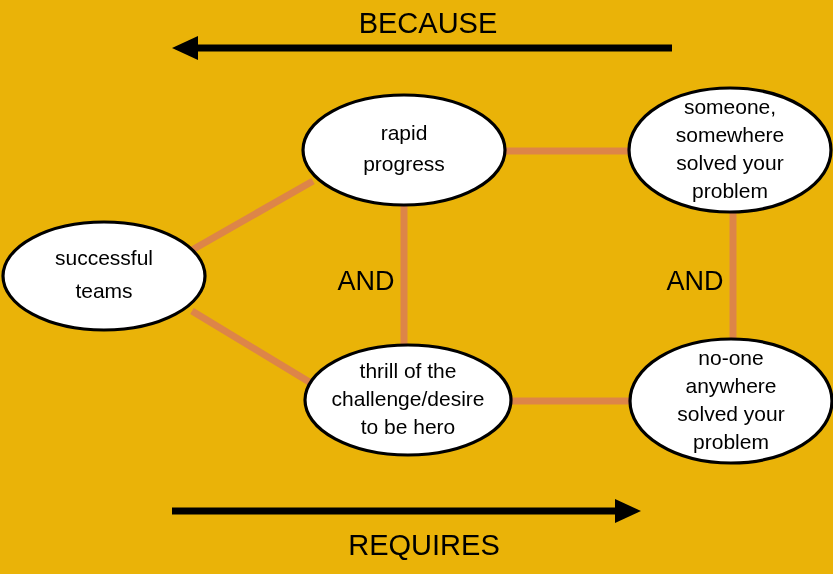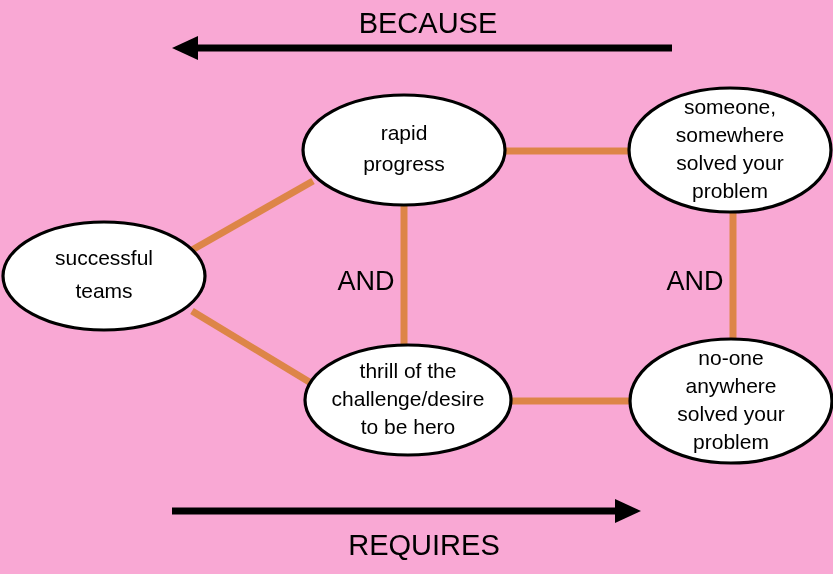--- a/index.html
+++ b/index.html
@@ -7,21 +7,21 @@
     padding: 0;
     background: #ffffff;
   }
   body {
     font-family: "Liberation Sans", sans-serif;
   }
   #canvas {
     position: relative;
     width: 833px;
     height: 574px;
-    background: #f9a8d4;
+    background: #eab308;
     overflow: hidden;
   }
   #diagram-svg {
     position: absolute;
     left: 0;
     top: 0;
     width: 833px;
     height: 574px;
   }
   .node-text {

